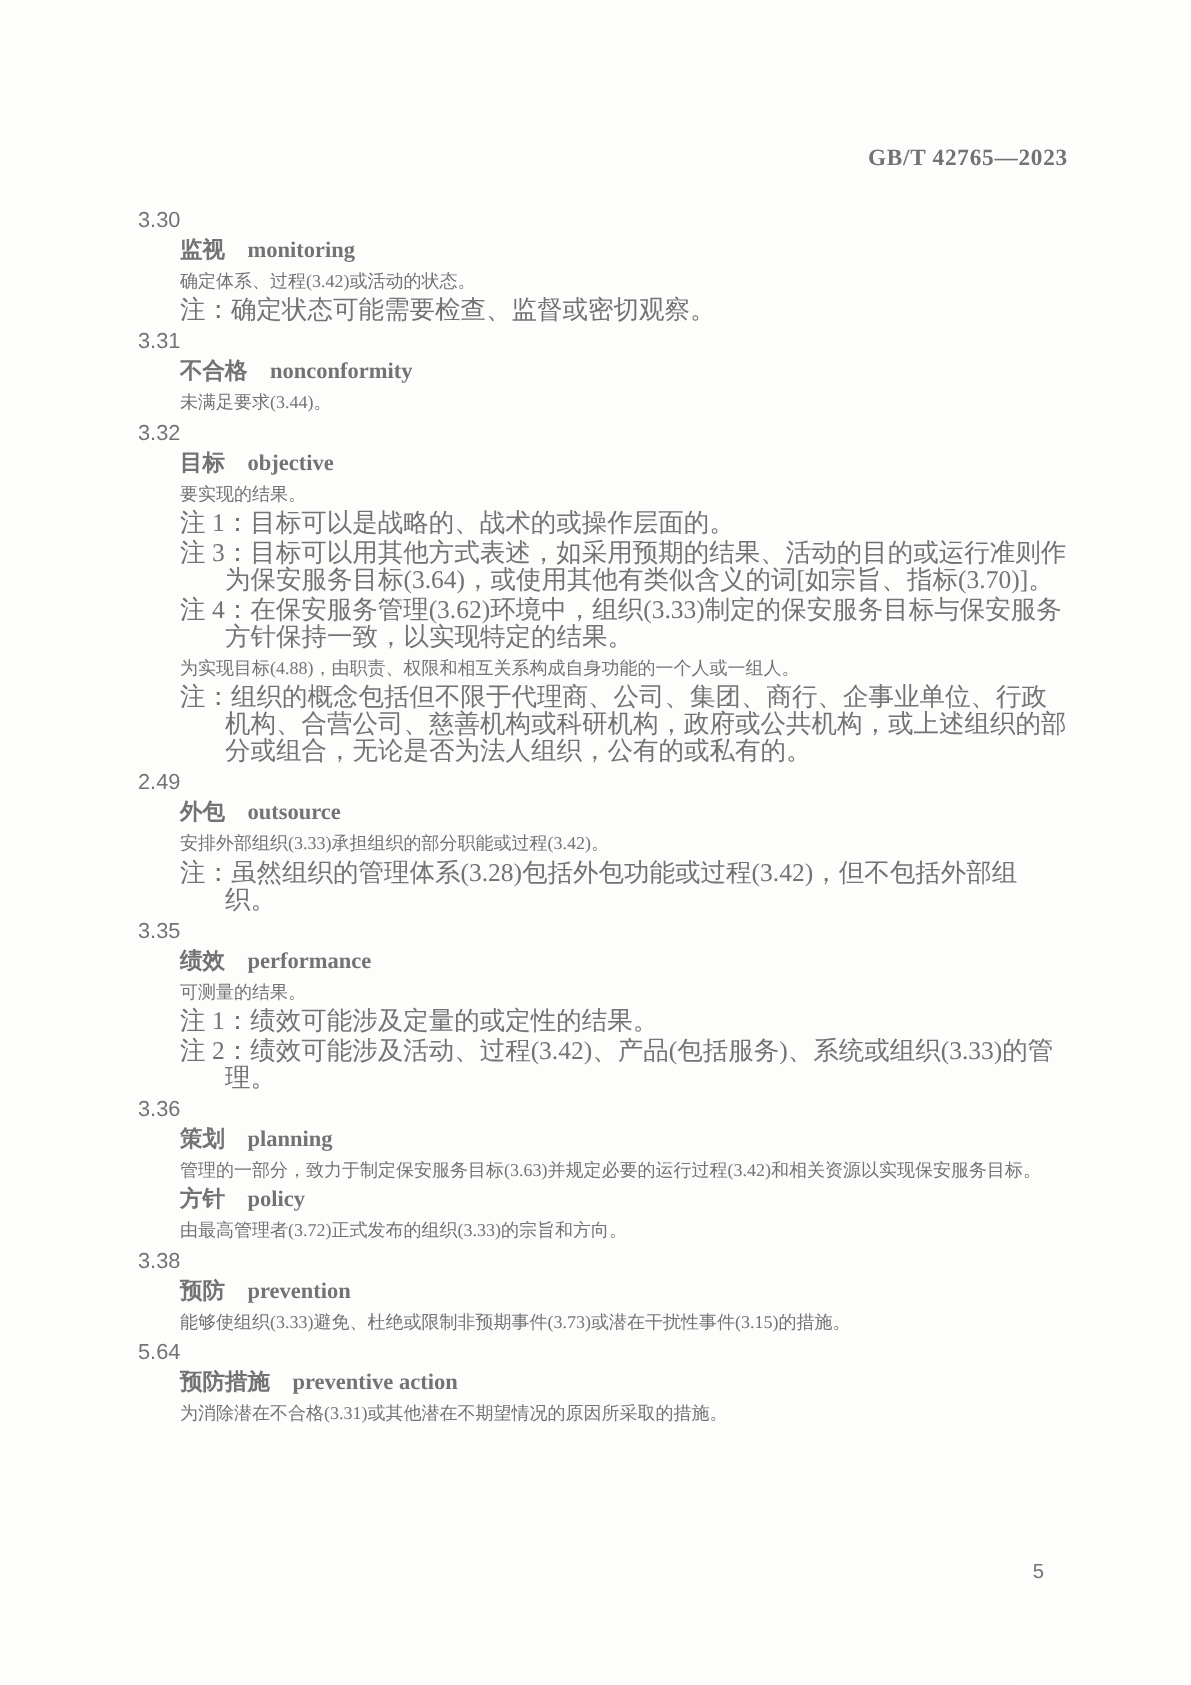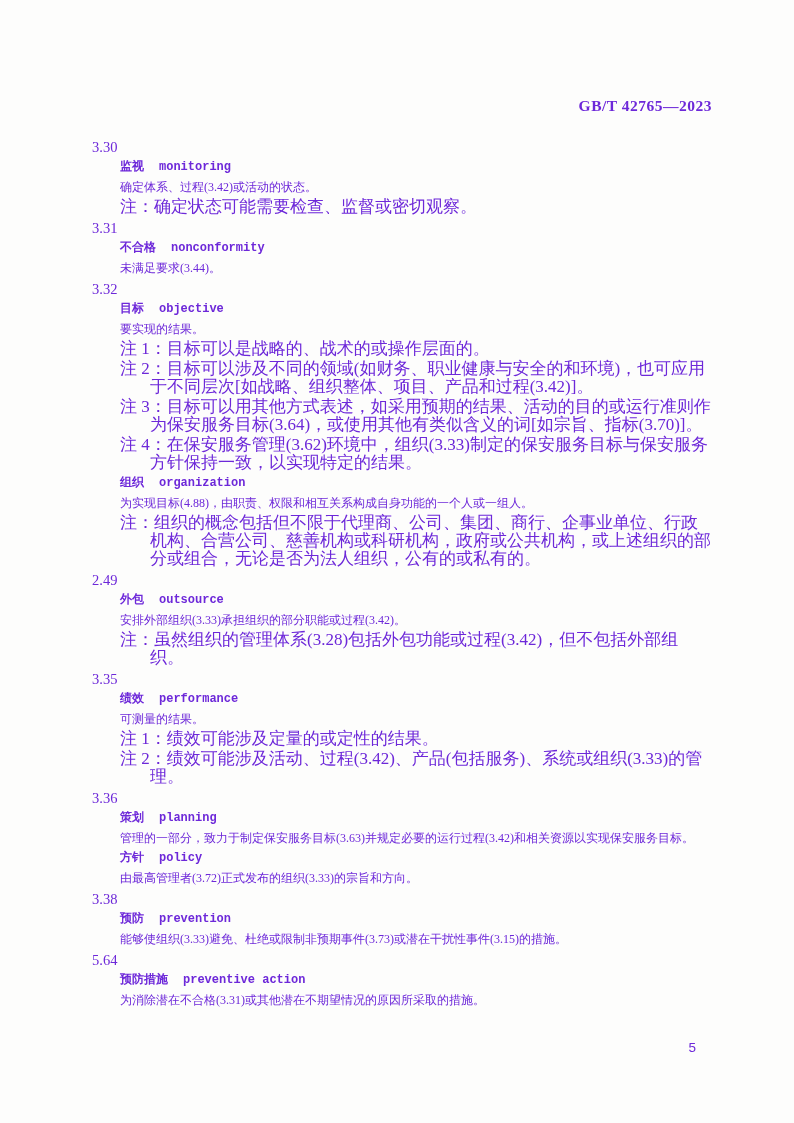--- a/index.html
+++ b/index.html
@@ -6,47 +6,46 @@
     margin: 0;
     padding: 0;
     background: #ffffff;
   }
   .page {
     position: relative;
     width: 794px;
     height: 1123px;
     box-sizing: border-box;
     background: #fdfdfc;
-    color: #6d28d9;
+    color: #737373;
     font-family: "Liberation Serif", "DejaVu Serif", serif;
     padding: 96px 82px 0 92px;
     overflow: hidden;
   }
   .doc-header {
     text-align: right;
     font-family: "Liberation Serif", "DejaVu Serif", serif;
     font-weight: 700;
     font-size: 15.5px;
     line-height: 19px;
     letter-spacing: 0.5px;
     margin-bottom: 22px;
   }
   p { margin: 0; }
   .clause-number {
-    font-family: Liberation Serif, serif;
+    font-family: Liberation Sans, sans-serif;
     font-size: 14.5px;
     line-height: 20px;
     margin-top: 1px;
   }
   .term-line {
-    font-size: 12px;
+    font-size: 15px;
     line-height: 20px;
     font-weight: 700;
     padding-left: 28px;
-    font-family: Liberation Mono, monospace;
   }
   .term-en { margin-left: 15px; }
   .definition {
     font-size: 12px;
     line-height: 20px;
     text-indent: 28px;
   }
   .note {
     font-size: 17px;
     line-height: 18px;
@@ -85,29 +84,25 @@
     <p class="definition">未满足要求(3.44)。</p>
   </div>
 
   <div>
     <p class="clause-number">3.32</p>
     <p class="term-line">
       <span>目标</span><span class="term-en">objective</span>
     </p>
     <p class="definition">要实现的结果。</p>
   <p class="note">注 1：目标可以是战略的、战术的或操作层面的。</p>
-        <p class="note">注 2：目标可以涉及不同的领域(如财务、职业健康与安全的和环境)，也可应用于不同层次[如战略、组织整体、项目、产品和过程(3.42)]。</p>
         <p class="note">注 3：目标可以用其他方式表述，如采用预期的结果、活动的目的或运行准则作为保安服务目标(3.64)，或使用其他有类似含义的词[如宗旨、指标(3.70)]。</p>
         <p class="note">注 4：在保安服务管理(3.62)环境中，组织(3.33)制定的保安服务目标与保安服务方针保持一致，以实现特定的结果。</p>
       </div>
 
   <div>
-    <p class="term-line">
-      <span>组织</span><span class="term-en">organization</span>
-    </p>
     <p class="definition">为实现目标(4.88)，由职责、权限和相互关系构成自身功能的一个人或一组人。</p>
   <p class="note">注：组织的概念包括但不限于代理商、公司、集团、商行、企事业单位、行政机构、合营公司、慈善机构或科研机构，政府或公共机构，或上述组织的部分或组合，无论是否为法人组织，公有的或私有的。</p>
       </div>
 
   <div>
     <p class="clause-number">2.49</p>
     <p class="term-line">
       <span>外包</span><span class="term-en">outsource</span>
     </p>
     <p class="definition">安排外部组织(3.33)承担组织的部分职能或过程(3.42)。</p>

